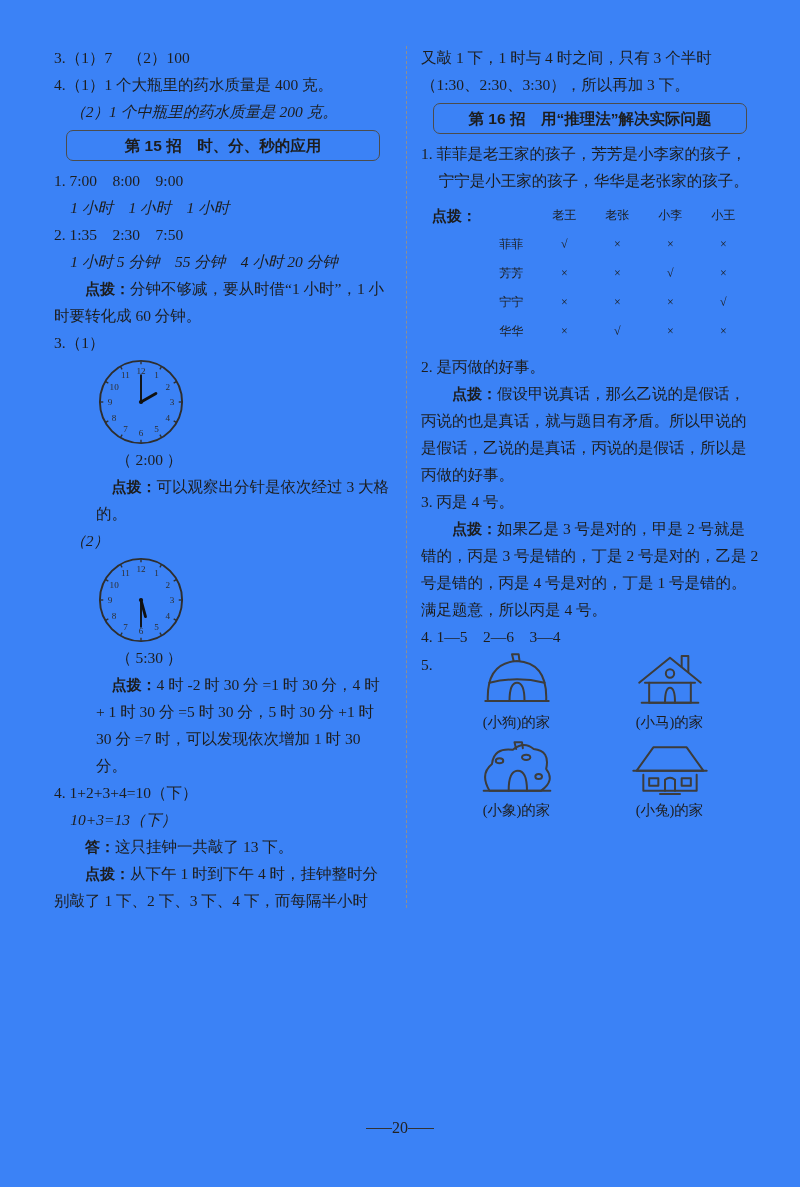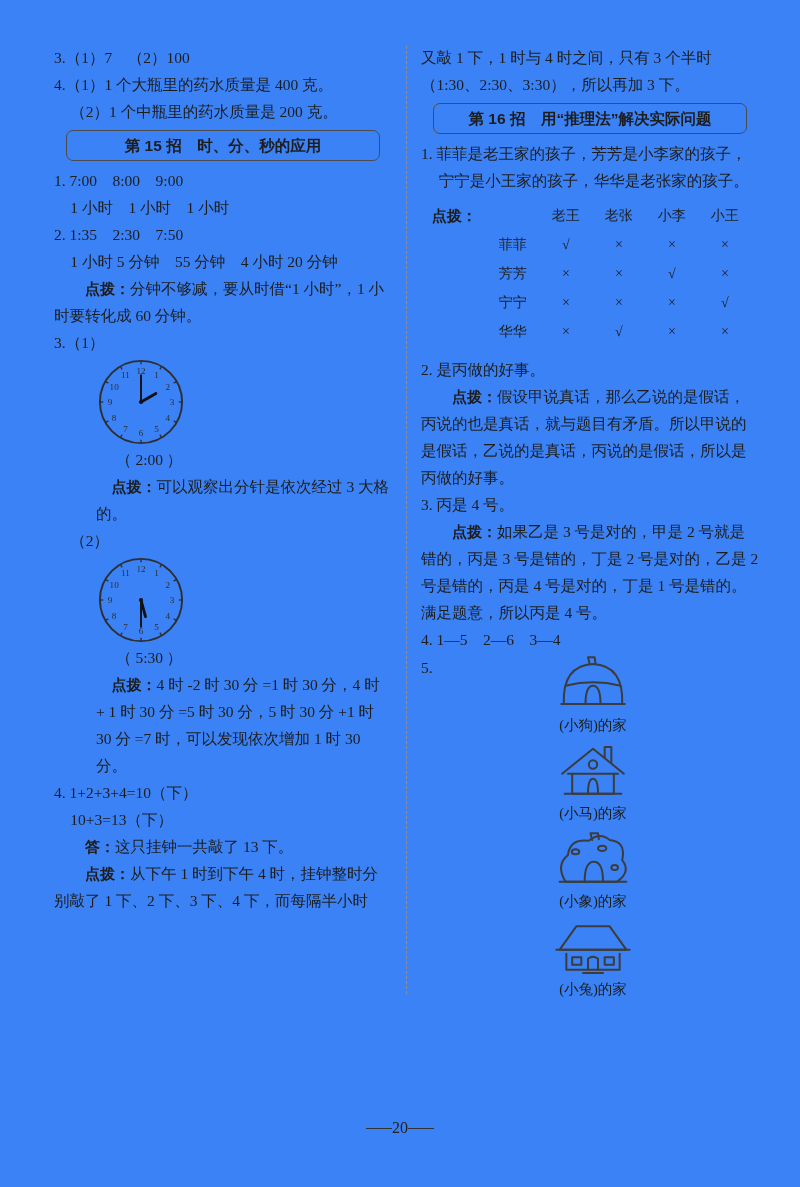--- a/index.html
+++ b/index.html
@@ -3,38 +3,38 @@
 <meta charset="utf-8">
 <style>
   * { margin:0; padding:0; box-sizing:border-box; }
   html,body { background:#ffffff; }
   body { font-family:"Liberation Serif","DejaVu Serif",serif; color:#1d1d1d; }
   .page { position:relative; width:800px; height:1187px; background:#3b82f6; margin:0 auto; overflow:hidden; }
   .content { position:absolute; top:44px; left:54px; right:40px; display:flex; align-items:stretch; }
   .col { width:338px; font-size:15.5px; line-height:27px; }
   .divider { border-left:1px dashed #8f8f8f; margin:2px 14px 6px 14px; }
   .ln { margin:0; }
-  .ind { padding-left:1.05em; }
+  .ind { padding-left:1.05em;font-style:italic; }
   .hang { padding-left:1.15em; text-indent:-1.15em; }
   .tip, .ans { text-indent:2em; }
   .tip-sub { margin-left:42px; text-indent:1em; }
   b.hb { font-family:"Liberation Sans","DejaVu Sans",sans-serif; font-weight:700; font-size:15px;text-align:right; }
   .sec-box { border:1.5px solid #4c4c4c; border-radius:7px; margin:5px 12px 6px 12px; padding:2px 0;
              text-align:center; font-weight:700; line-height:25px; font-size:15.5px;
              font-family:"Liberation Sans","DejaVu Sans",sans-serif; }
   .clock-fig { margin:3px 0 1px 44px; width:86px; height:86px; display:block; }
   .clock-cap { margin-left:62px; }
   .tip-table { display:flex; align-items:flex-start; margin:5px 0 7px 0; padding-left:0.7em; }
   .tip-table b.hb { margin-top:3px; white-space:nowrap; }
   table.reason { border-collapse:collapse; margin-left:7px; }
-  .reason th, .reason td { border:5px solid #3b82f6; width:53px; height:29px; text-align:center;
-                           vertical-align:middle; font-weight:400; font-size:14px; line-height:1; padding:0; }
+  .reason th, .reason td { border:2px solid #3b82f6; width:53px; height:29px; text-align:center;
+                           vertical-align:middle; font-weight:400; font-size:12px; line-height:1; padding:0; }
   .q5-row { display:flex; margin-top:1px; }
   .q5-num { width:26px; flex:none; }
-  .houses { flex:1; display:grid; grid-template-columns:1fr; column-gap:14px; row-gap:6px; padding-right:20px; }
+  .houses { flex:1; display:grid; grid-template-columns:1fr 1fr; column-gap:14px; row-gap:6px; padding-right:20px; }
   .house { text-align:center; }
   .house svg { width:84px; height:60px; display:block; margin:0 auto; }
   .house-cap { font-size:14.5px; line-height:22px; }
   .doodle path, .doodle circle, .doodle ellipse, .doodle rect
     { fill:none; stroke:#3c3c3c; stroke-width:2.4; stroke-linecap:round; stroke-linejoin:round; }
   .page-num { position:absolute; left:0; right:0; bottom:50px; display:flex; align-items:center;
               justify-content:center; font-size:16px; color:#222; }
   .page-num .dash { width:26px; border-top:1.5px solid #333; }
 </style>
 </head>

